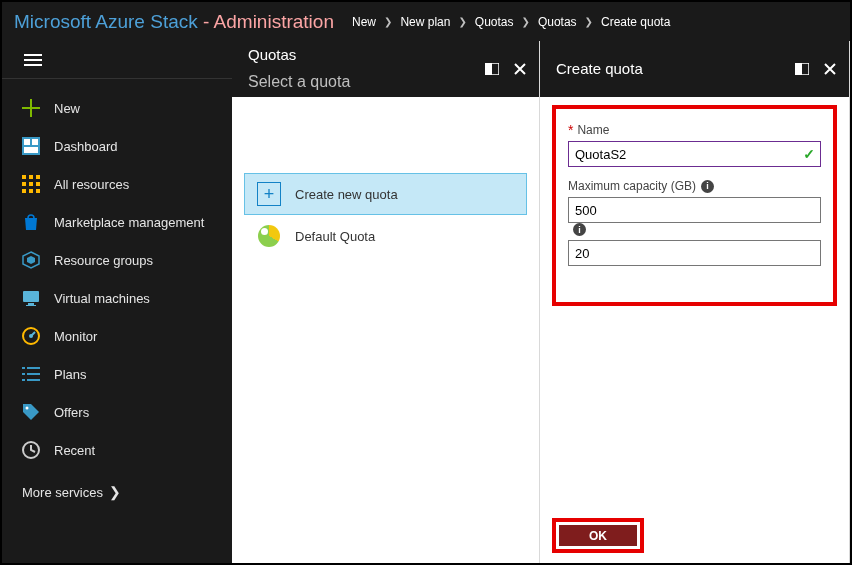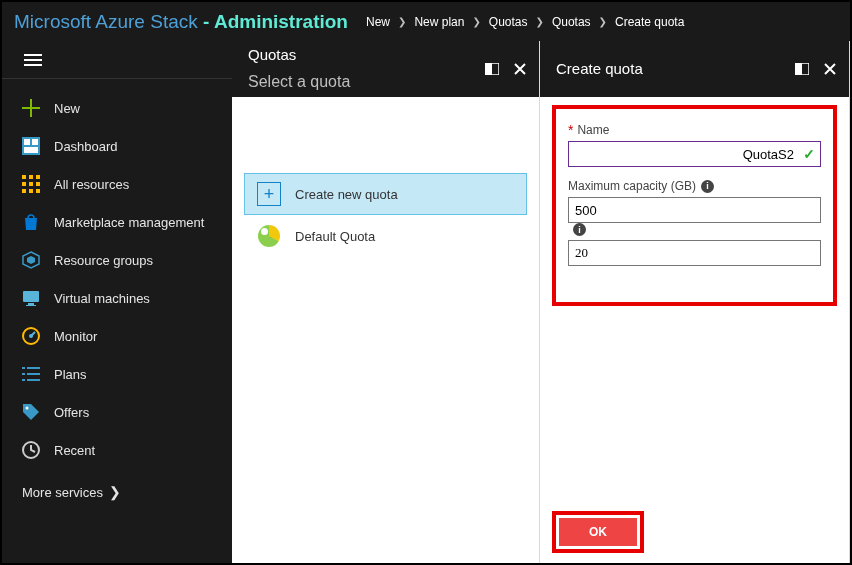--- a/index.html
+++ b/index.html
@@ -1,21 +1,21 @@
 <!DOCTYPE html>
 <html><head>
   <meta charset="utf-8">
   <style>
     * { margin: 0; padding: 0; box-sizing: border-box; }
     body { font-family: 'Segoe UI', Arial, sans-serif; font-size: 13px; color: #333; background: #fff; width: 852px; height: 565px; overflow: hidden; border: 2px solid #000; }
 
     
     .topbar { height: 39px; background: #1a1a1a; display: flex; align-items: center; padding-left: 12px; color: #fff; }
     .topbar-title { color: #4da0d8; font-size: 19px; font-weight: 300; margin-right: 18px; }
-    .topbar-title .admin { color: #5eead4; font-weight: 700; }
+    .topbar-title .admin { color: #fca5a5; font-weight: 400; }
     .breadcrumb { display: flex; align-items: center; font-size: 12px; }
     .breadcrumb span.sep { margin: 0 8px; color: #bfbfbf; font-size: 10px; }
     .breadcrumb span.item { color: #fff; cursor: pointer; }
 
     
     .body { display: flex; height: calc(100% - 39px); }
     .sidebar { width: 230px; background: #1a1a1a; color: #e5e5e5; display: flex; flex-direction: column; }
     .hamburger { height: 38px; display: flex; align-items: center; padding-left: 22px; border-bottom: 1px solid #333; }
     .hamburger-lines { display: inline-block; }
     .hamburger-lines div { width: 18px; height: 2px; background: #fff; margin: 3px 0; }
@@ -46,25 +46,25 @@
     .pie { width: 22px; height: 22px; border-radius: 50%; background: conic-gradient(#f2c80f 0 120deg, #8ccf4d 120deg 360deg); position: relative; }
     .pie::after { content: ''; position: absolute; top: 3px; left: 3px; width: 7px; height: 7px; border-radius: 50%; background: #fff; }
 
     
     .form-wrap { position: absolute; top: 8px; left: 12px; right: 12px; border: 4px solid #e60000; padding: 14px 12px 20px 12px; }
     .field-label { font-size: 12px; color: #444; margin-bottom: 4px; display: flex; align-items: center; }
     .field-label .req { color: #c00; margin-right: 4px; font-size: 14px; line-height: 1; }
     .field-label .info { width: 13px; height: 13px; border-radius: 50%; background: #444; color: #fff; display: inline-flex; align-items: center; justify-content: center; font-size: 9px; font-weight: bold; margin-left: 5px; }
     .field-input { width: 100%; height: 26px; border: 1px solid #767676; padding: 0 26px 0 6px; font-size: 13px; font-family: inherit; outline: none; background: #fff; }
     .name-field-wrap { position: relative; margin-bottom: 12px; }
-    .name-field-wrap .field-input { border: 1px solid #6b2c91; margin-bottom: 0; text-align: right; }
+    .name-field-wrap .field-input { border: 1px solid #6b2c91; margin-bottom: 0; }
     .name-field-wrap .check { position: absolute; right: 6px; top: 50%; transform: translateY(-50%); color: #2aa82a; font-weight: bold; font-size: 14px; }
 
     .ok-wrap { position: absolute; bottom: 10px; left: 12px; border: 4px solid #e60000; padding: 3px; }
-    .ok-btn { width: 78px; height: 28px; background: #ef4444; color: #fff; font-size: 12px; font-weight: 600; border: none; cursor: pointer; }
+    .ok-btn { width: 78px; height: 21px; background: #7f1d1d; color: #fff; font-size: 12px; font-weight: 600; border: none; cursor: pointer; }
 
     
     .nav-icon svg { width: 18px; height: 18px; }
   </style>
 </head>
 <body>
 
 <div class="topbar">
   <div class="topbar-title">
     <span>Microsoft Azure Stack</span><span class="admin"> - <span>Administration</span></span>
@@ -272,20 +272,20 @@
           <span class="check">✓</span>
         </div>
         <div class="field-label">
           <span>Maximum capacity (GB)</span>
           <span class="info">i</span>
         </div>
         <input class="field-input" value="500" style="">
         <div class="field-label">
           <span class="info">i</span>
         </div>
-        <input class="field-input" style="margin-bottom: 16px; font-family: Liberation Serif, serif;" value="20">
+        <input class="field-input" style="margin-bottom: 16px;" value="20">
       </div>
       <div class="ok-wrap">
         <button class="ok-btn">OK</button>
       </div>
     </div>
   </div>
 </div>
 
 </body></html>

